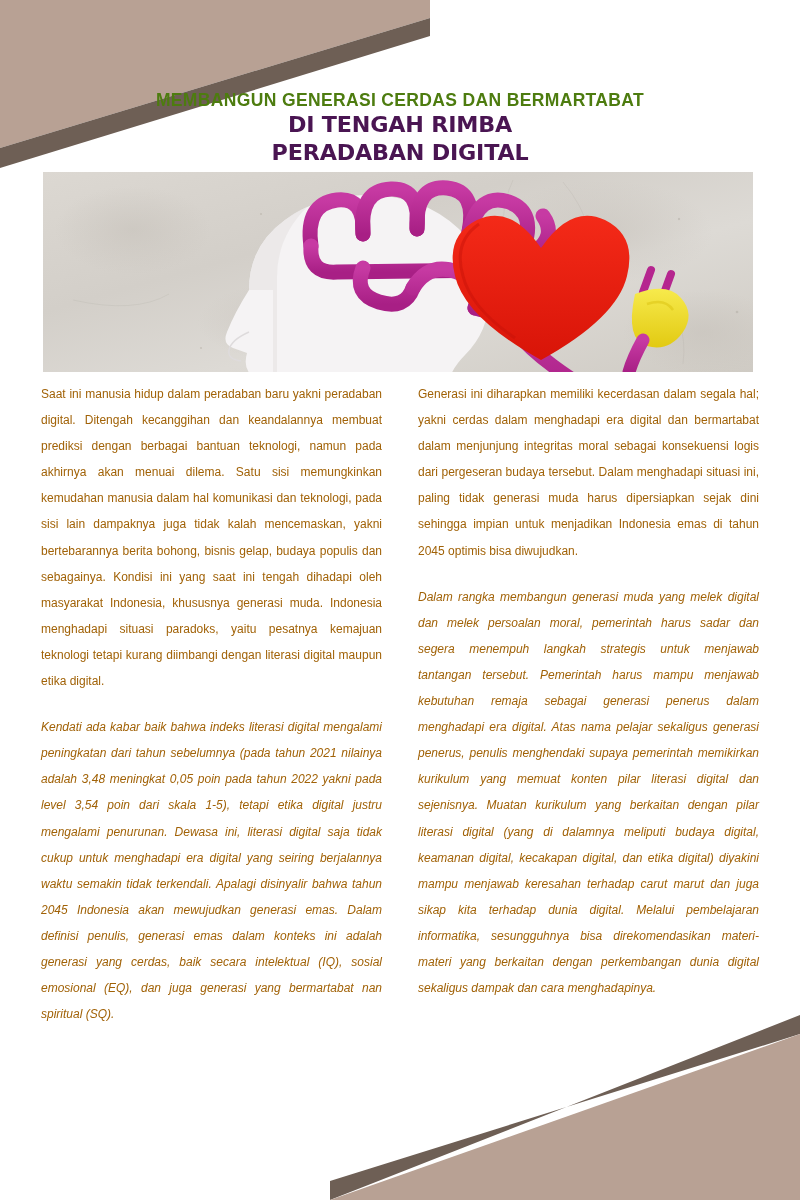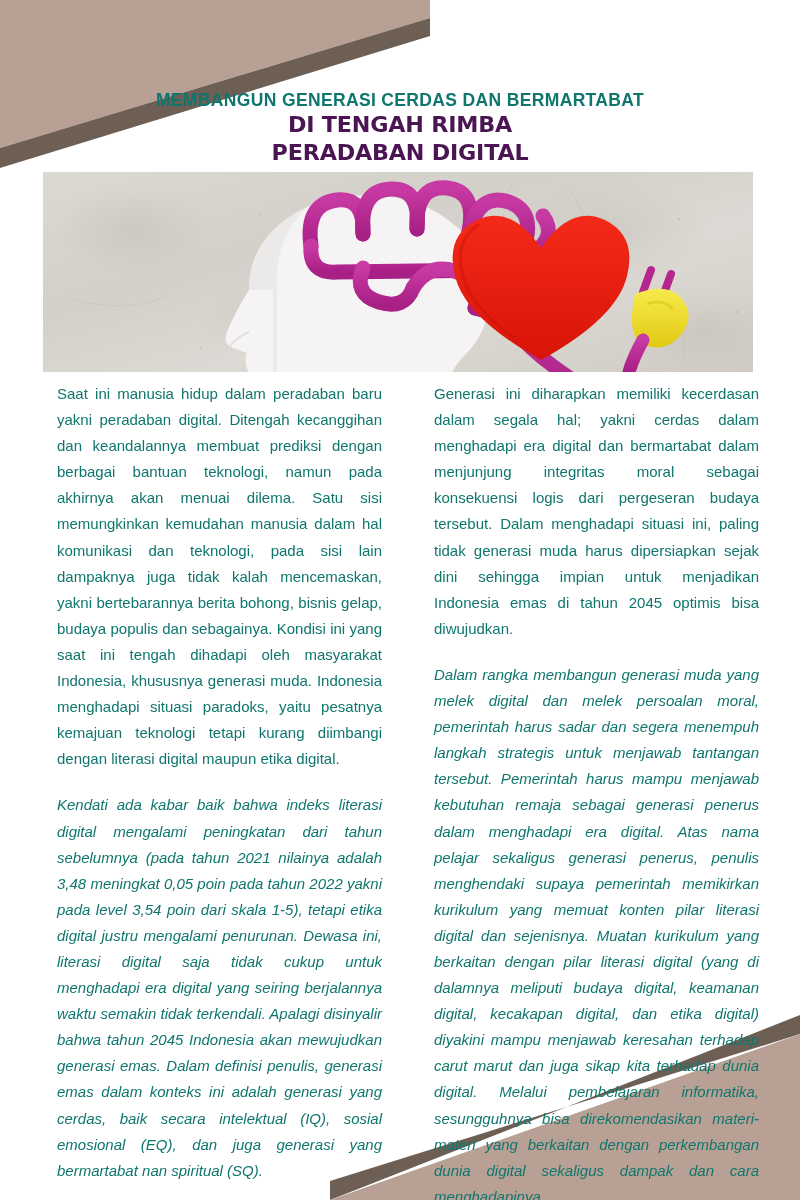--- a/index.html
+++ b/index.html
@@ -45,21 +45,21 @@
     left: 0;
     width: 800px;
     text-align: center;
     z-index: 4;
   }
   .hl-1 {
     font-family: "Liberation Sans", sans-serif;
     font-weight: bold;
     font-size: 17.5px;
     letter-spacing: 0.35px;
-    color: #0f766e;
+    color: #4d7c0f;
     line-height: 24px;
     white-space: nowrap;
   }
   .hl-2, .hl-3 {
     font-family: "DejaVu Sans", sans-serif;
     font-weight: bold;
     font-size: 21px;
     letter-spacing: -0.2px;
     color: #4a1552;
     line-height: 27px;
@@ -88,25 +88,25 @@
     left: 41px;
     width: 718px;
     display: flex;
     gap: 36px;
     z-index: 2;
   }
   .col {
     width: 341px;
   }
   .col p {
-    margin: 0 0 20px 16px;
+    margin: 0 0 20px 0;
     font-family: "Liberation Sans", sans-serif;
-    font-size: 15px;
+    font-size: 12px;
     line-height: 26.1px;
-    color: #0f766e;
+    color: #a16207;
     text-align: justify;
     text-justify: inter-word;
     hyphens: none;
   }
   .col p:last-child { margin-bottom: 0; font-style: italic; }
 </style>
 </head>
 <body>
 
 <div class="page">

